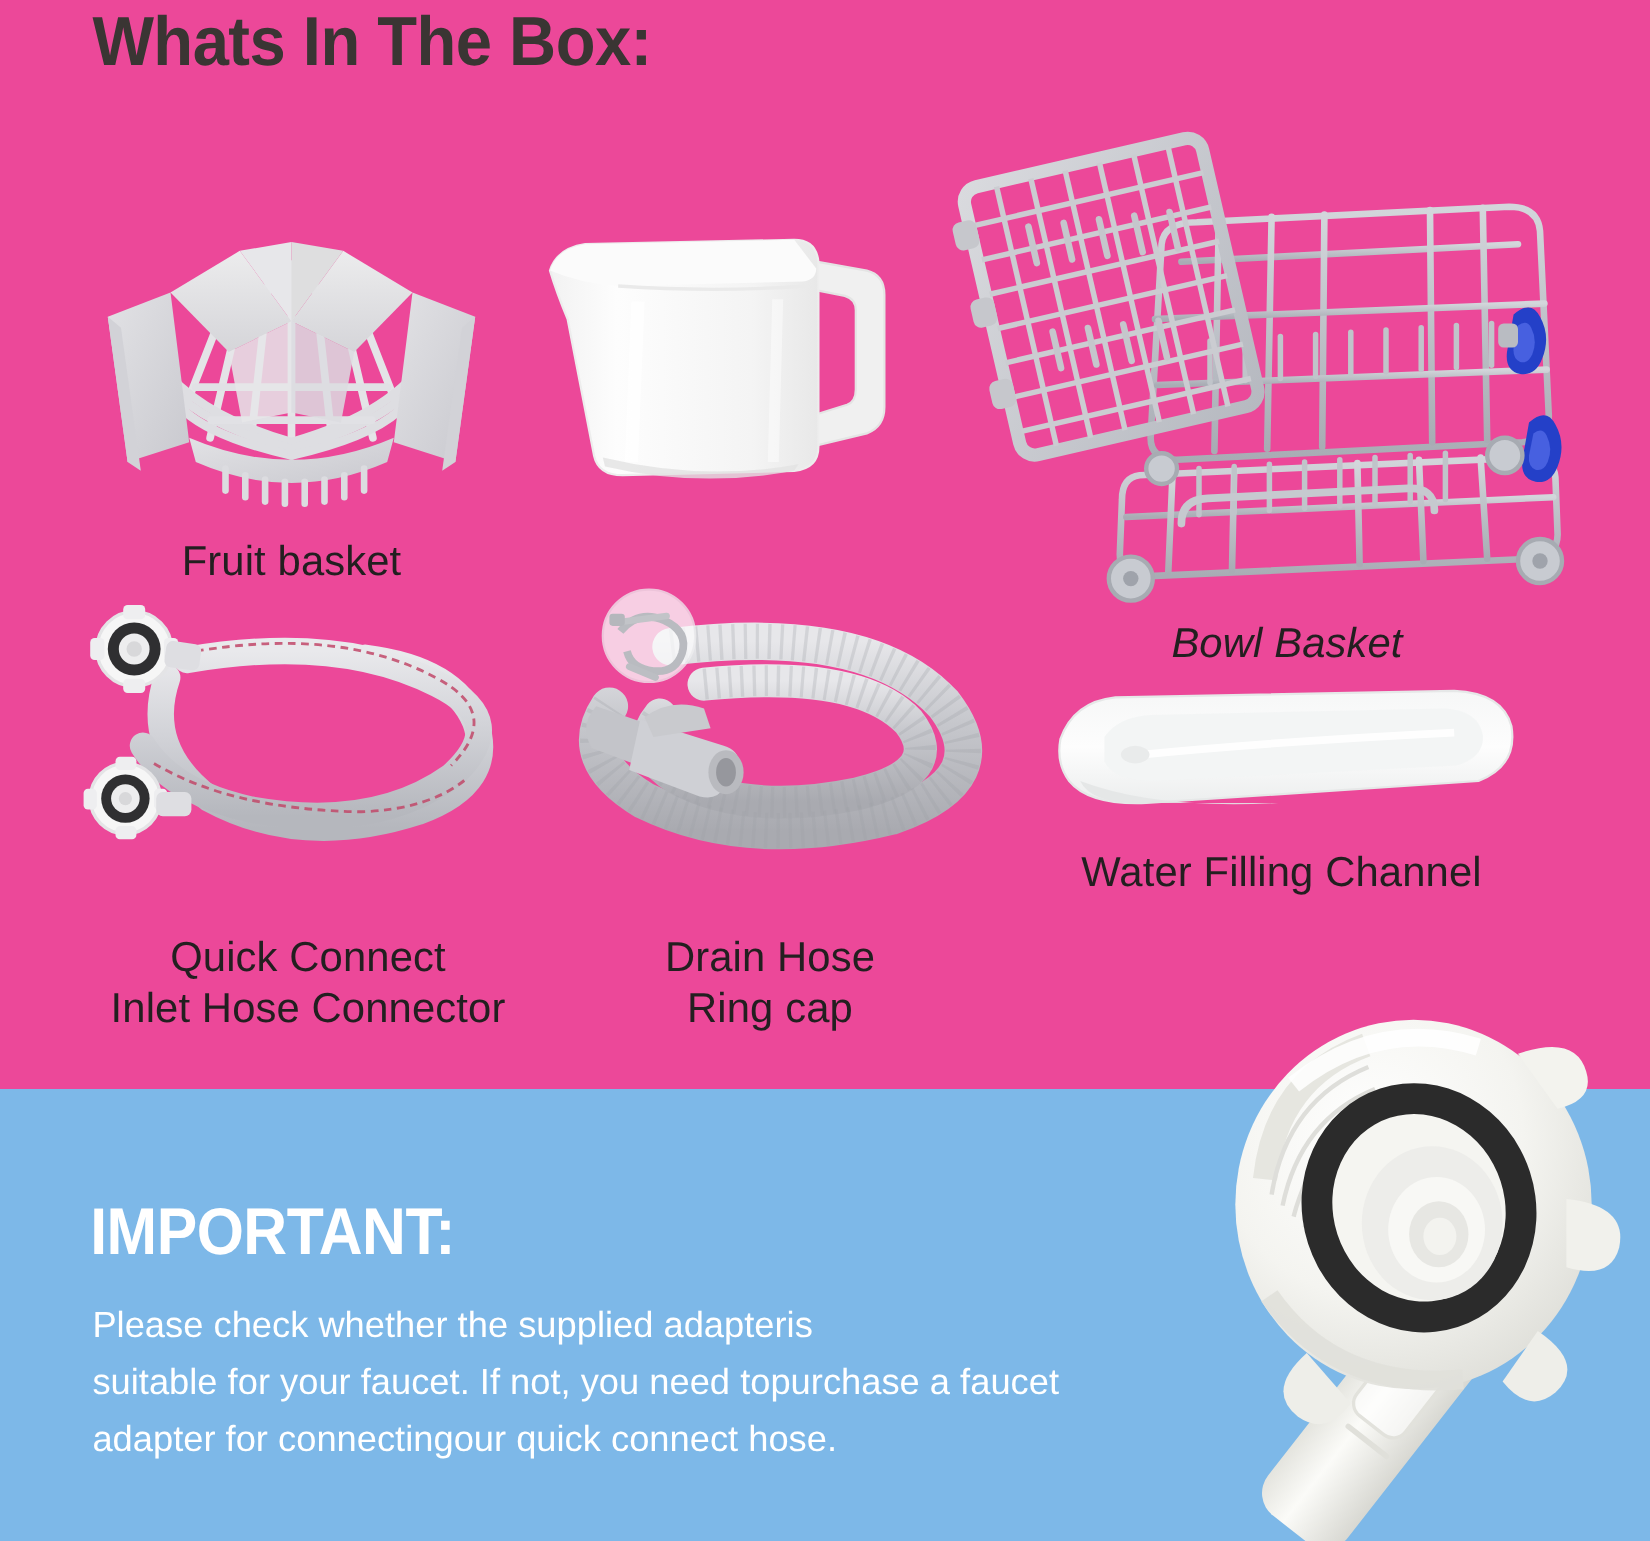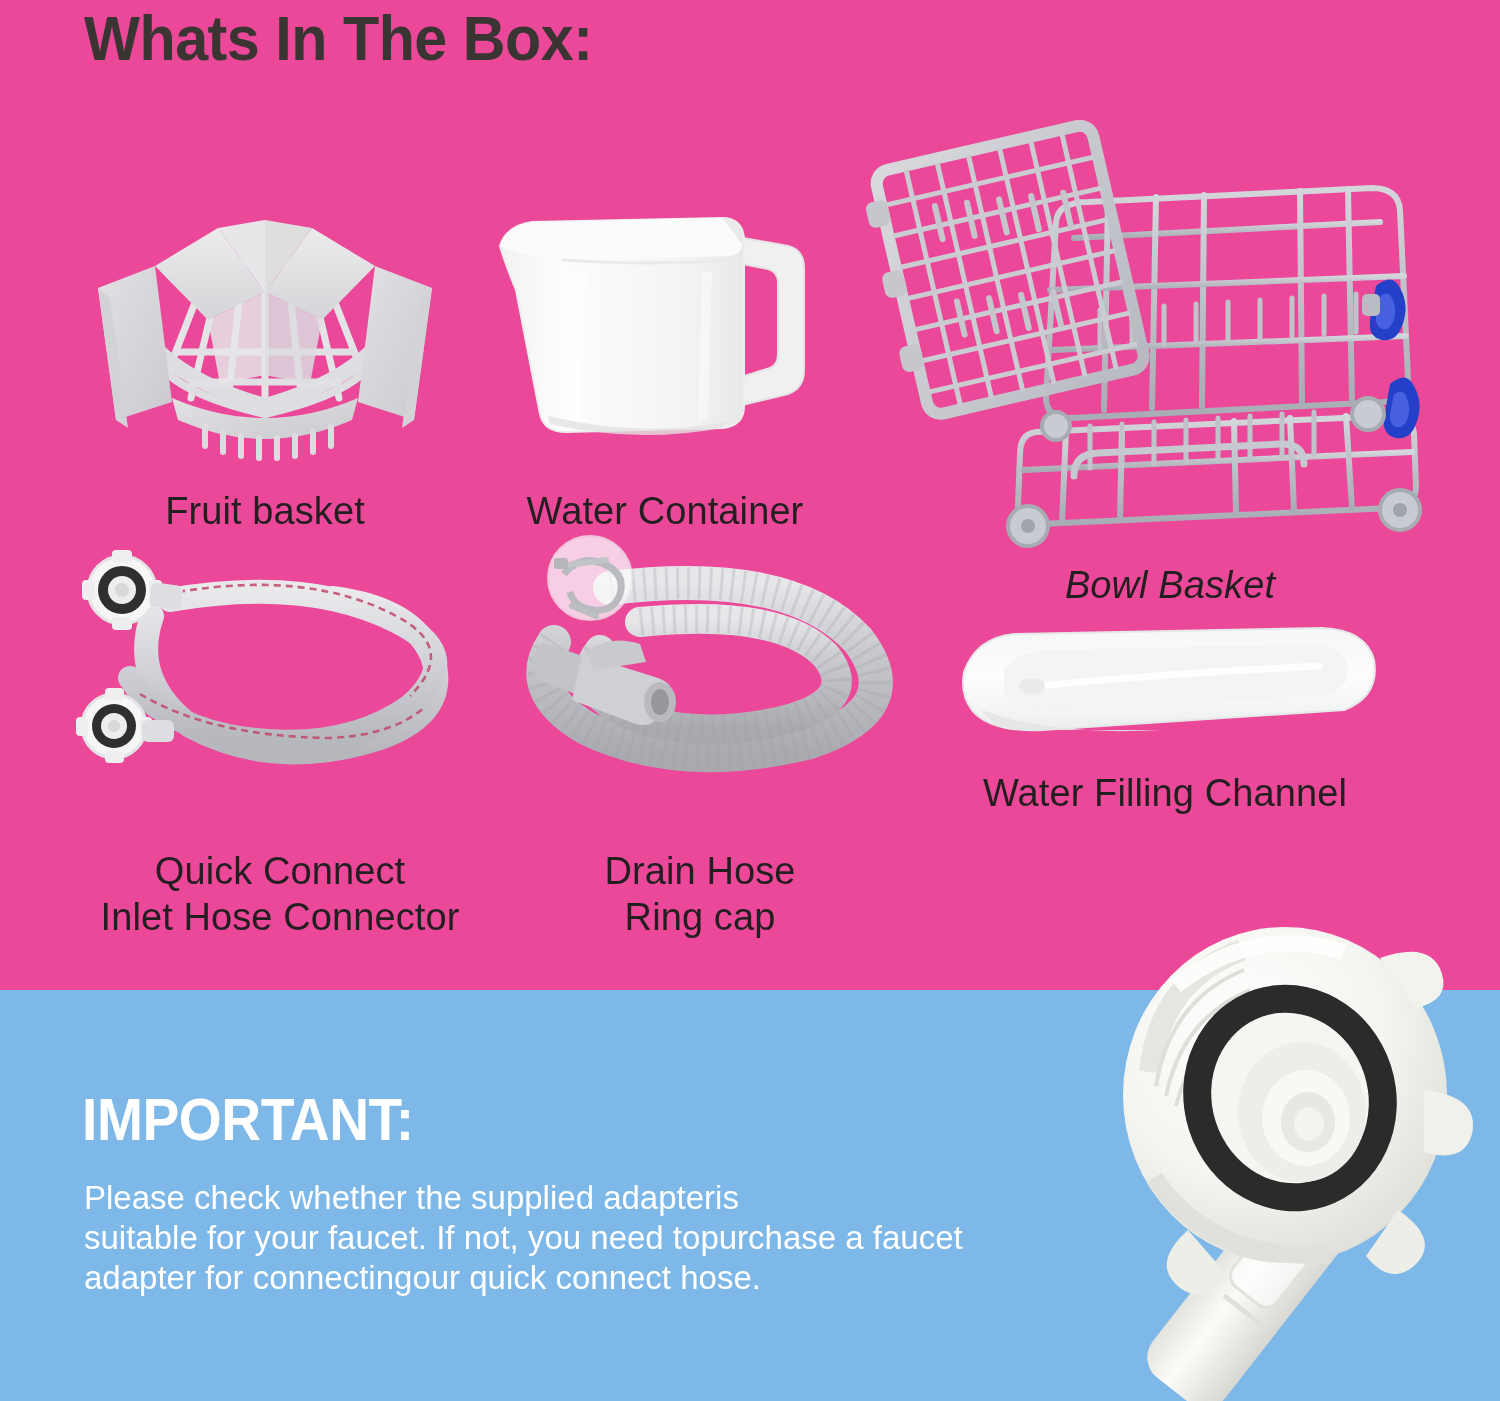--- a/index.html
+++ b/index.html
@@ -96,21 +96,21 @@
     transform: scaleX(0.92);
     transform-origin: left top;
     font-family: "Liberation Sans", sans-serif;
   }
   .important-body {
     position: absolute;
     left: 84px;
     top: 1178px;
     width: 1010px;
     font-size: 33px;
-    line-height: 40px;
+    line-height: 52px;
     color: #ffffff;
     font-weight: 400;
     font-family: "Liberation Sans", sans-serif;
     white-space: pre-line;
   }
 
   
   .adapter-photo {
     position: absolute;
     left: 1080px;
@@ -215,21 +215,20 @@
 
           <path d="M30 76 Q58 88 92 90 L260 86 Q272 84 272 74 L252 48 L62 52 Q36 56 30 76 Z" fill="#fbfbfb"></path>
           <path d="M92 90 Q180 96 262 90" fill="none" stroke="#eaeaea" stroke-width="3"></path>
 
           <path d="M104 104 L116 104 L110 250 L98 250 Z" fill="#ffffff" opacity="0.75"></path>
           <path d="M232 102 L242 102 L238 250 L228 250 Z" fill="#ffffff" opacity="0.45"></path>
 
           <path d="M78 246 Q170 268 256 252 L252 258 Q166 274 80 254 Z" fill="#e2e2e2" opacity="0.8"></path>
         </svg>
       </div>
-      <div class="item-label" style="top:318px">Water Container</div>
     </div>
 
     <div class="item" id="item-bowl-basket">
       <div class="item-figure">
         <svg class="art" width="620" height="460" viewBox="0 0 620 460">
           <defs>
             <linearGradient id="wireG" x1="0" y1="0" x2="0" y2="1">
               <stop offset="0" stop-color="#d3d6db"></stop>
               <stop offset="1" stop-color="#a8acb4"></stop>
             </linearGradient>

